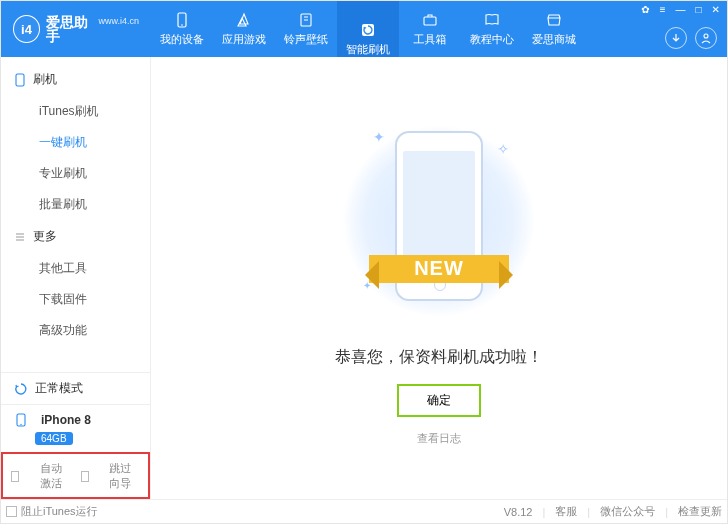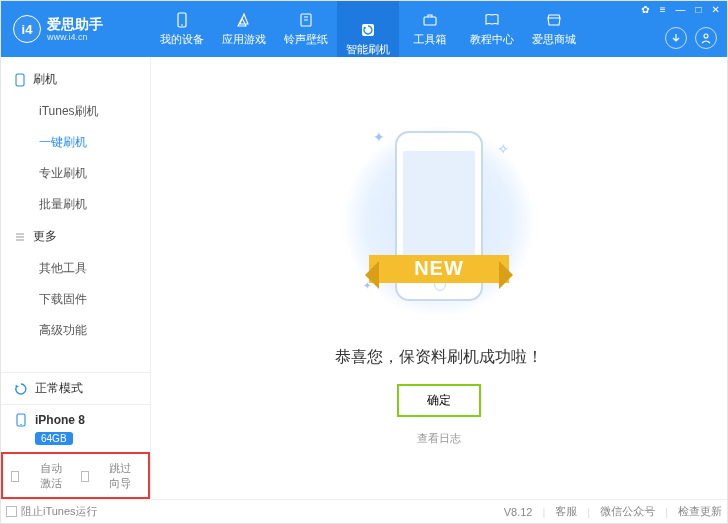--- a/index.html
+++ b/index.html
@@ -4,21 +4,21 @@
 <style>
   * { box-sizing: border-box; margin: 0; padding: 0; }
   body { font-family: "Microsoft YaHei", Arial, sans-serif; font-size: 12px; color: #333; background: #fff; width: 728px; height: 524px; overflow: hidden; }
 
   .app { display: flex; flex-direction: column; height: 524px; width: 728px; border: 1px solid #e5e5e5; }
 
   
   .header { background: #2a8cf1; height: 56px; display: flex; align-items: center; color: #fff; position: relative; }
   .logo-area { display: flex; align-items: center; gap: 6px; padding: 0 12px; width: 150px; }
   .logo-circle { width: 28px; height: 28px; border: 1.5px solid #fff; border-radius: 50%; display: flex; align-items: center; justify-content: center; font-weight: bold; font-size: 13px; background: rgba(255,255,255,0.05); }
-  .logo-text { display: flex; flex-direction: column; line-height: 1; }
+  .logo-text { display: flex; flex-direction: row; line-height: 1; }
   .logo-text .title { font-size: 14px; font-weight: bold; }
   .logo-text .url { font-size: 9px; opacity: 0.85; margin-top: 2px; }
 
   .nav { display: flex; height: 56px; flex: 1; }
   .nav-item { width: 62px; display: flex; flex-direction: column; align-items: center; justify-content: center; gap: 3px; cursor: pointer; font-size: 11px; }
   .nav-item.active { background: #1f7ae0; justify-content: flex-end; }
   .nav-icon { width: 18px; height: 18px; display: flex; align-items: center; justify-content: center; font-size: 16px; }
 
   .win-controls { position: absolute; top: 2px; right: 4px; display: flex; gap: 4px; font-size: 10px; }
   .win-controls span { cursor: pointer; padding: 1px 3px; }
@@ -31,21 +31,21 @@
   .side-list { flex: 1; overflow-y: auto; padding-top: 6px; }
   .side-group { padding: 8px 12px; color: #333; display: flex; align-items: center; gap: 6px; font-size: 12px; }
   .side-group .grp-icon { width: 14px; height: 14px; display: flex; align-items: center; justify-content: center; color: #999; font-size: 12px; }
   .side-item { padding: 7px 12px 7px 38px; font-size: 12px; color: #555; cursor: pointer; }
   .side-item.active { color: #2a8cf1; }
 
   .side-bottom { }
   .mode-row, .device-row { padding: 7px 12px; display: flex; align-items: center; gap: 6px; border-top: 1px solid #eee; }
   .mode-icon { width: 16px; height: 16px; color: #2a8cf1; display:flex; align-items:center; justify-content:center; }
   .device-row { flex-direction: column; align-items: flex-start; gap: 4px; }
-  .device-line1 { display:flex; align-items:center; gap:6px; }
+  .device-line1 { display:flex; align-items:center; gap:12px; }
   .device-label { font-weight: bold; color: #333; }
   .storage-badge { background: #2a8cf1; color: #fff; border-radius: 3px; padding: 1px 6px; font-size: 10px; margin-left: 22px; }
 
   .checkbox-row { padding: 8px 10px; display: flex; align-items: center; gap: 10px; border-top: 1px solid #eee; font-size: 11px; color: #888; }
   .checkbox-row.highlight { outline: 2px solid #e23c3c; outline-offset: -2px; }
   .cb { width: 11px; height: 11px; border: 1px solid #bbb; display:inline-block; }
 
   
   .main { flex: 1; display: flex; flex-direction: column; align-items: center; justify-content: center; position: relative; }
   .phone-illustration { width: 200px; height: 220px; position: relative; display:flex; align-items:center; justify-content:center; }

